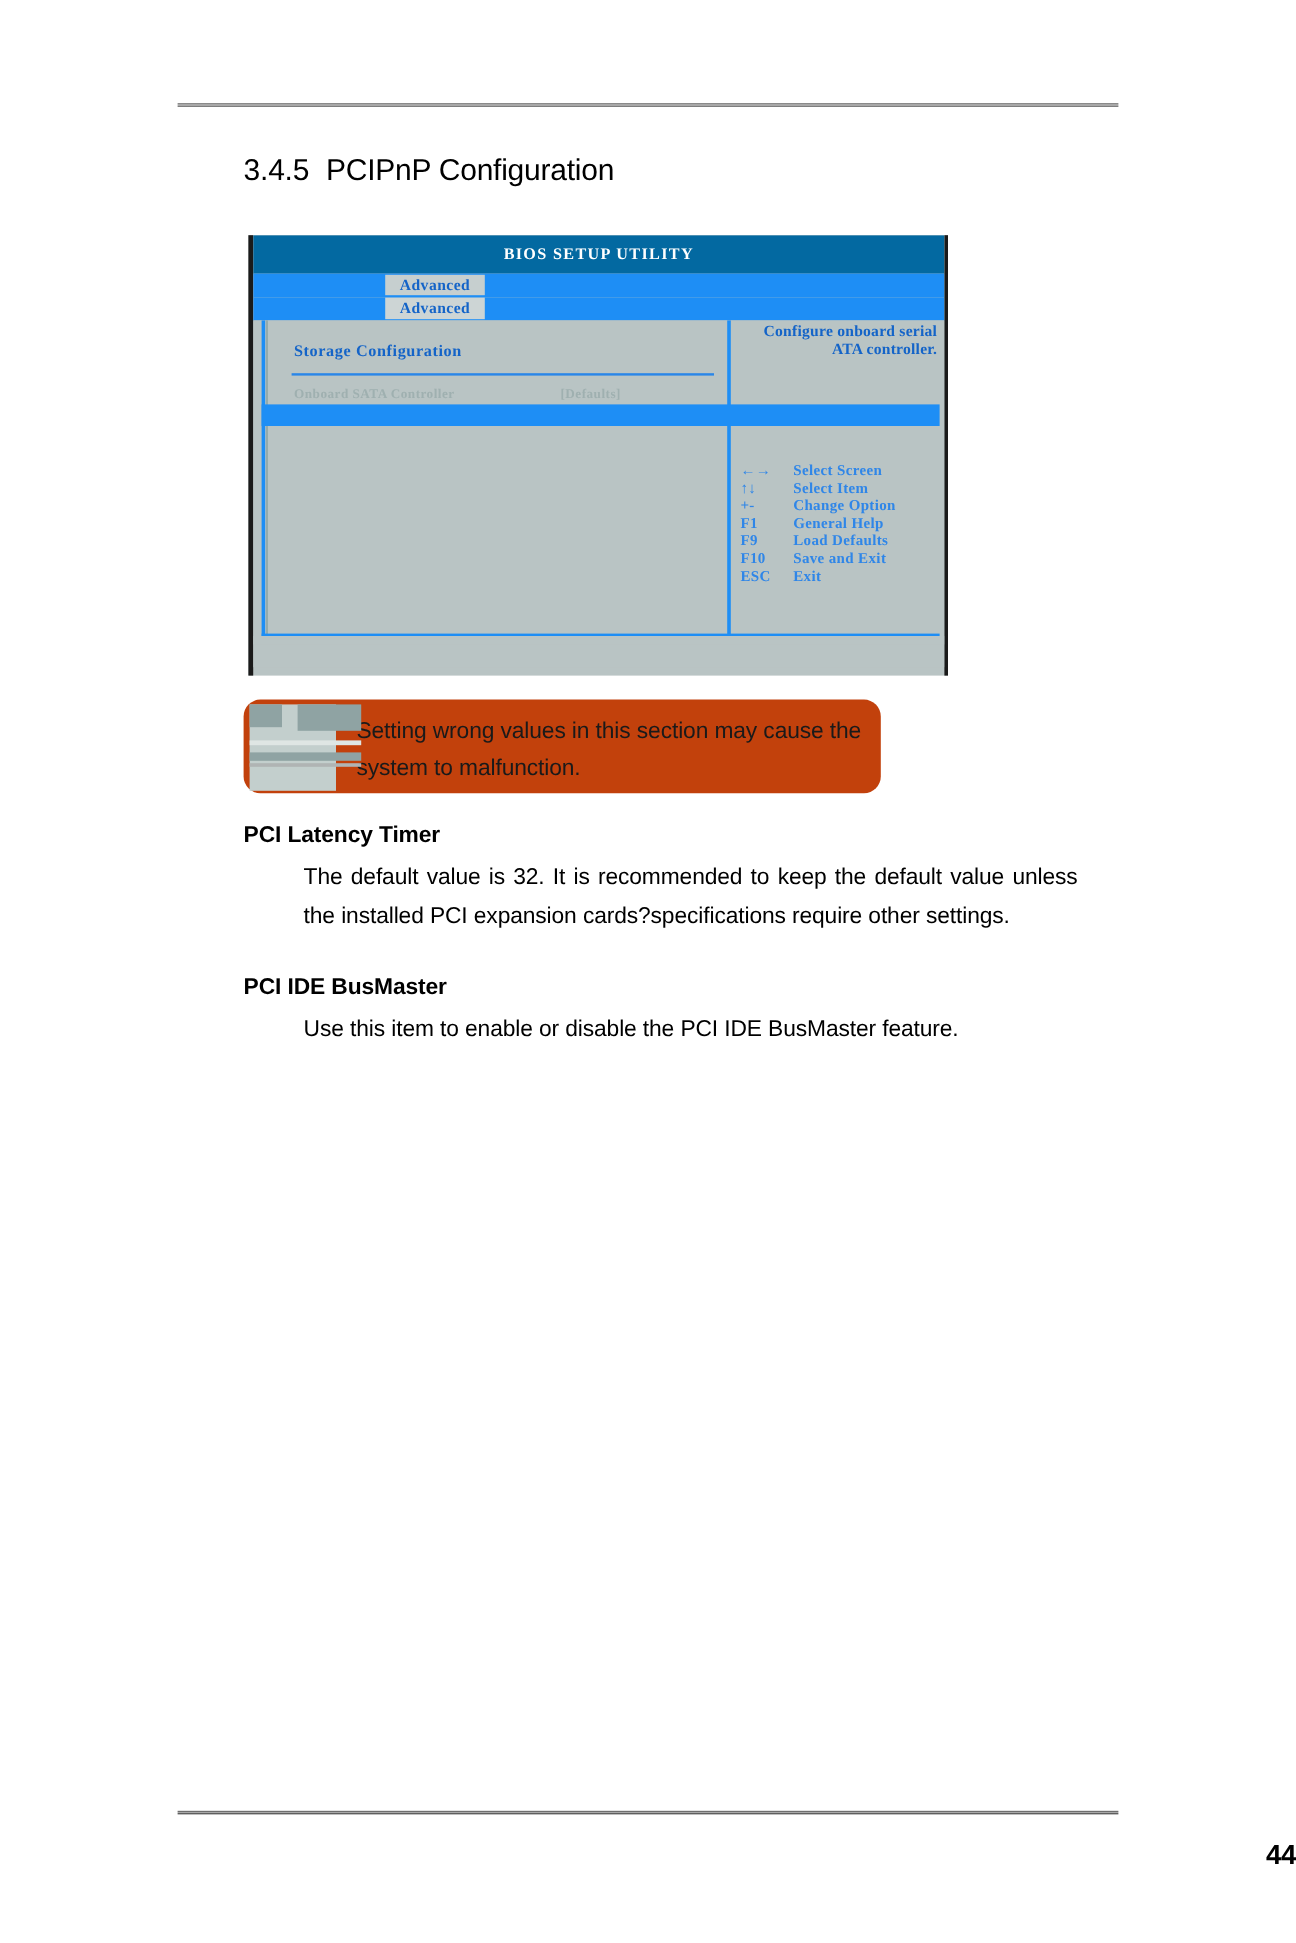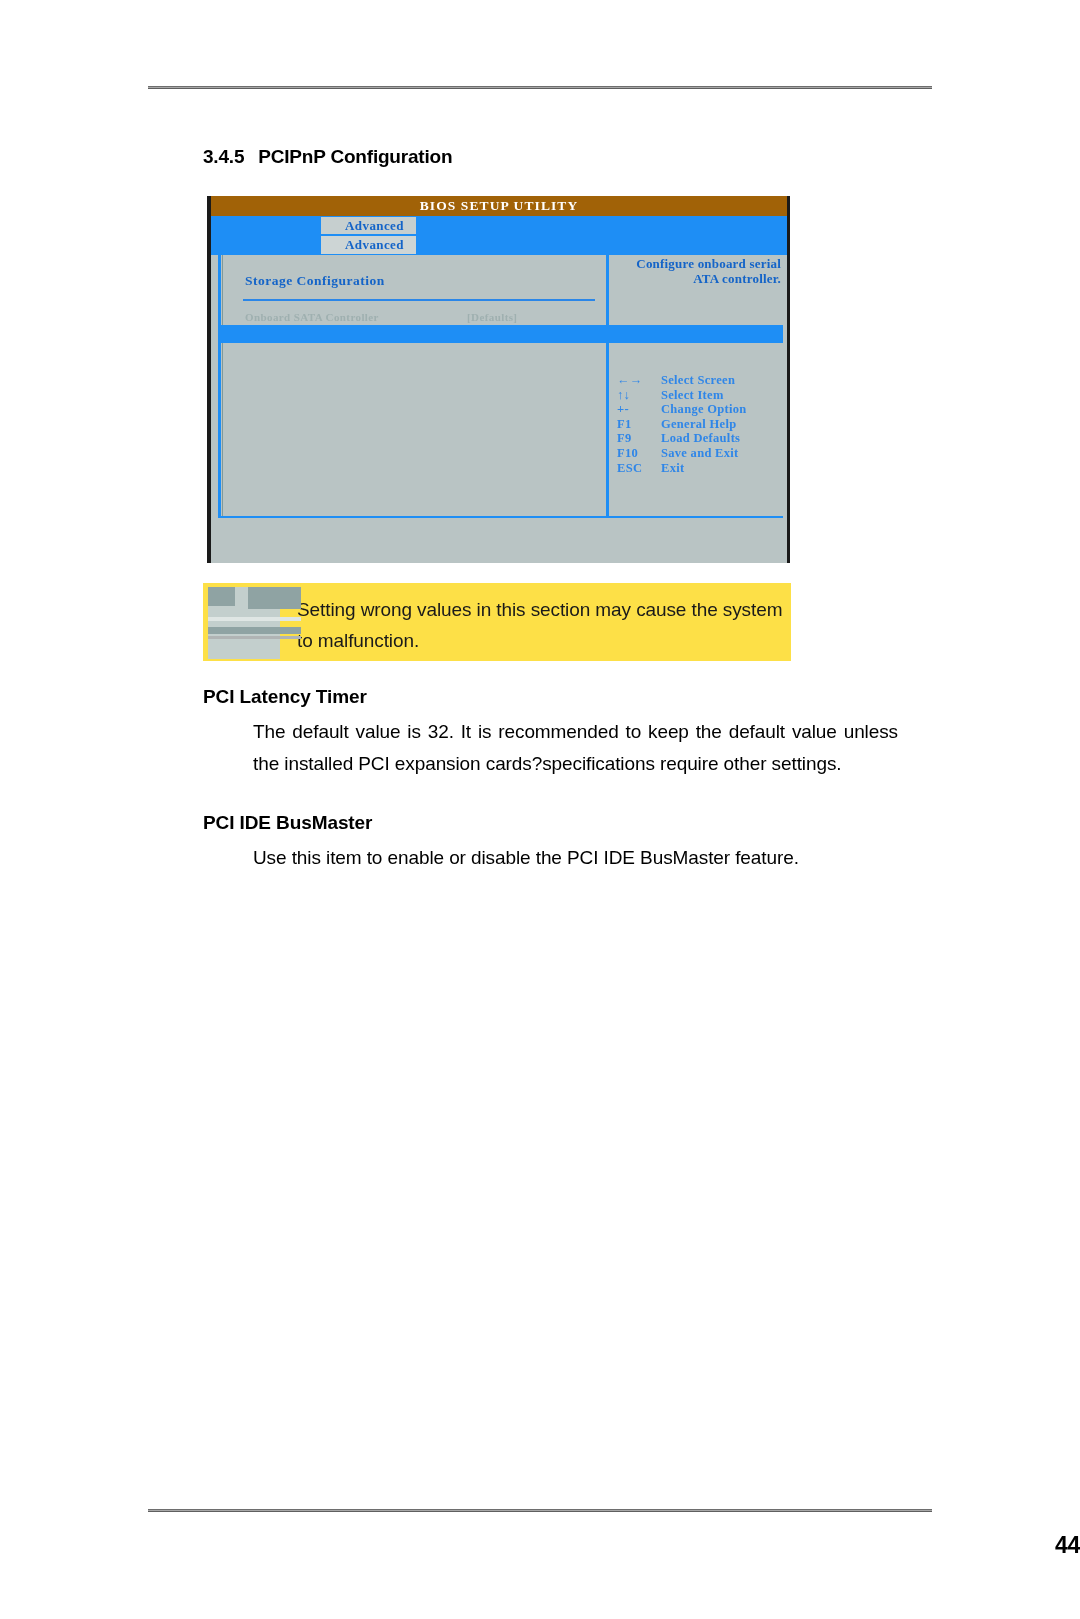--- a/index.html
+++ b/index.html
@@ -35,46 +35,46 @@
     width: 1080px;
     text-align: right;
     font-size: 23px;
     font-weight: bold;
     letter-spacing: -0.3px;
   }
 
   
   .section-heading {
     position: absolute;
-    top: 146px;
+    top: 128px;
     left: 203px;
-    font-size: 19px;
-    font-weight: bold;
+    font-size: 25px;
+    font-weight: normal;
     letter-spacing: -0.2px;
     white-space: nowrap;
   }
   .section-heading .num { margin-right: 14px; }
 
   
   .bios {
     position: absolute;
     top: 196px;
     left: 207px;
     width: 583px;
     height: 367px;
     background: #b9c4c4;
     border-left: 4px solid #1a1a1a;
     border-right: 3px solid #1a1a1a;
     box-sizing: border-box;
     font-family: "Liberation Serif", serif;
     overflow: hidden;
   }
   .bios-titlebar {
-    height: 20px;
-    background: #a16207;
+    height: 32px;
+    background: #0369a1;
     color: #ffffff;
     font-size: 13.5px;
     font-weight: bold;
     letter-spacing: 1.1px;
     display: flex;
     align-items: center;
     justify-content: center;
   }
   .bios-menubar {
     height: 20px;
@@ -93,21 +93,20 @@
     width: 83px;
     height: 17px;
     background: #c6cfcf;
     color: #1464c8;
     font-size: 13px;
     font-weight: bold;
     letter-spacing: 0.4px;
     display: flex;
     align-items: center;
     justify-content: center;
-    padding-left: 12px;
   }
   .tab-chip.second {
     background: #cdd5d5;
     top: 0px;
     height: 18px;
   }
 
   .bios-body {
     position: relative;
     height: 289px;
@@ -237,24 +236,25 @@
     display: flex;
     align-items: center;
     justify-content: center;
   }
 
   
   .note {
     position: absolute;
     top: 583px;
     left: 203px;
-    width: 588px;
+    width: 531px;
     height: 78px;
-    background: #fde047;
+    background: #c2410c;
     display: flex;
+    border-radius: 14px;
   }
   .note-icon {
     position: relative;
     width: 72px;
     flex: 0 0 72px;
     background: #c3cfcd;
     margin: 4px 0 0 5px;
     height: 72px;
   }
   .nb1 { position:absolute; left:0; top:0; width:27px; height:19px; background:#8fa3a3; }

